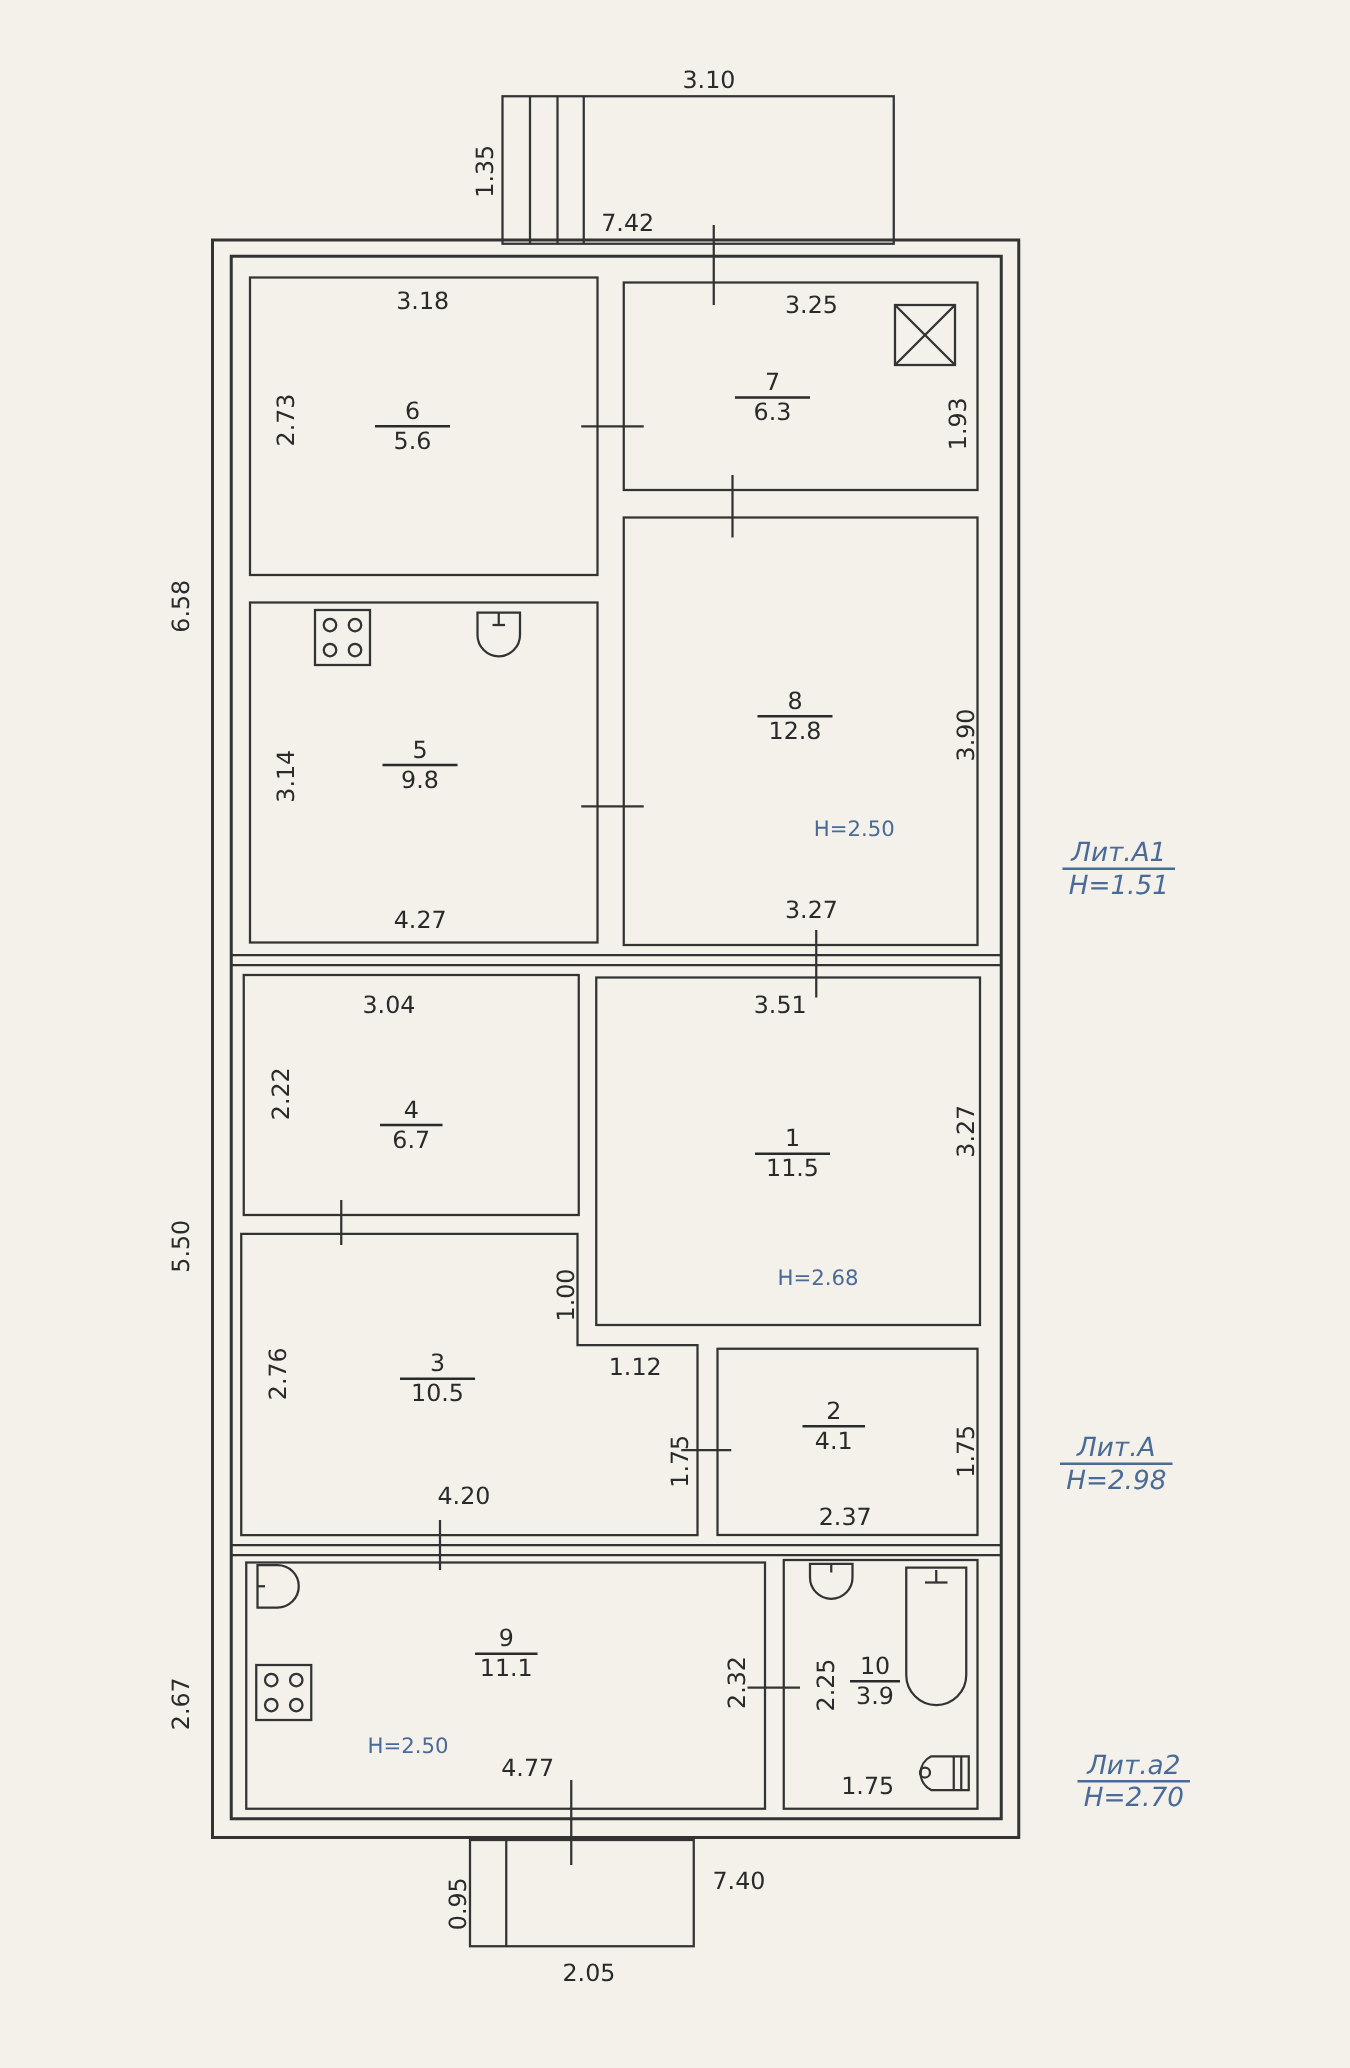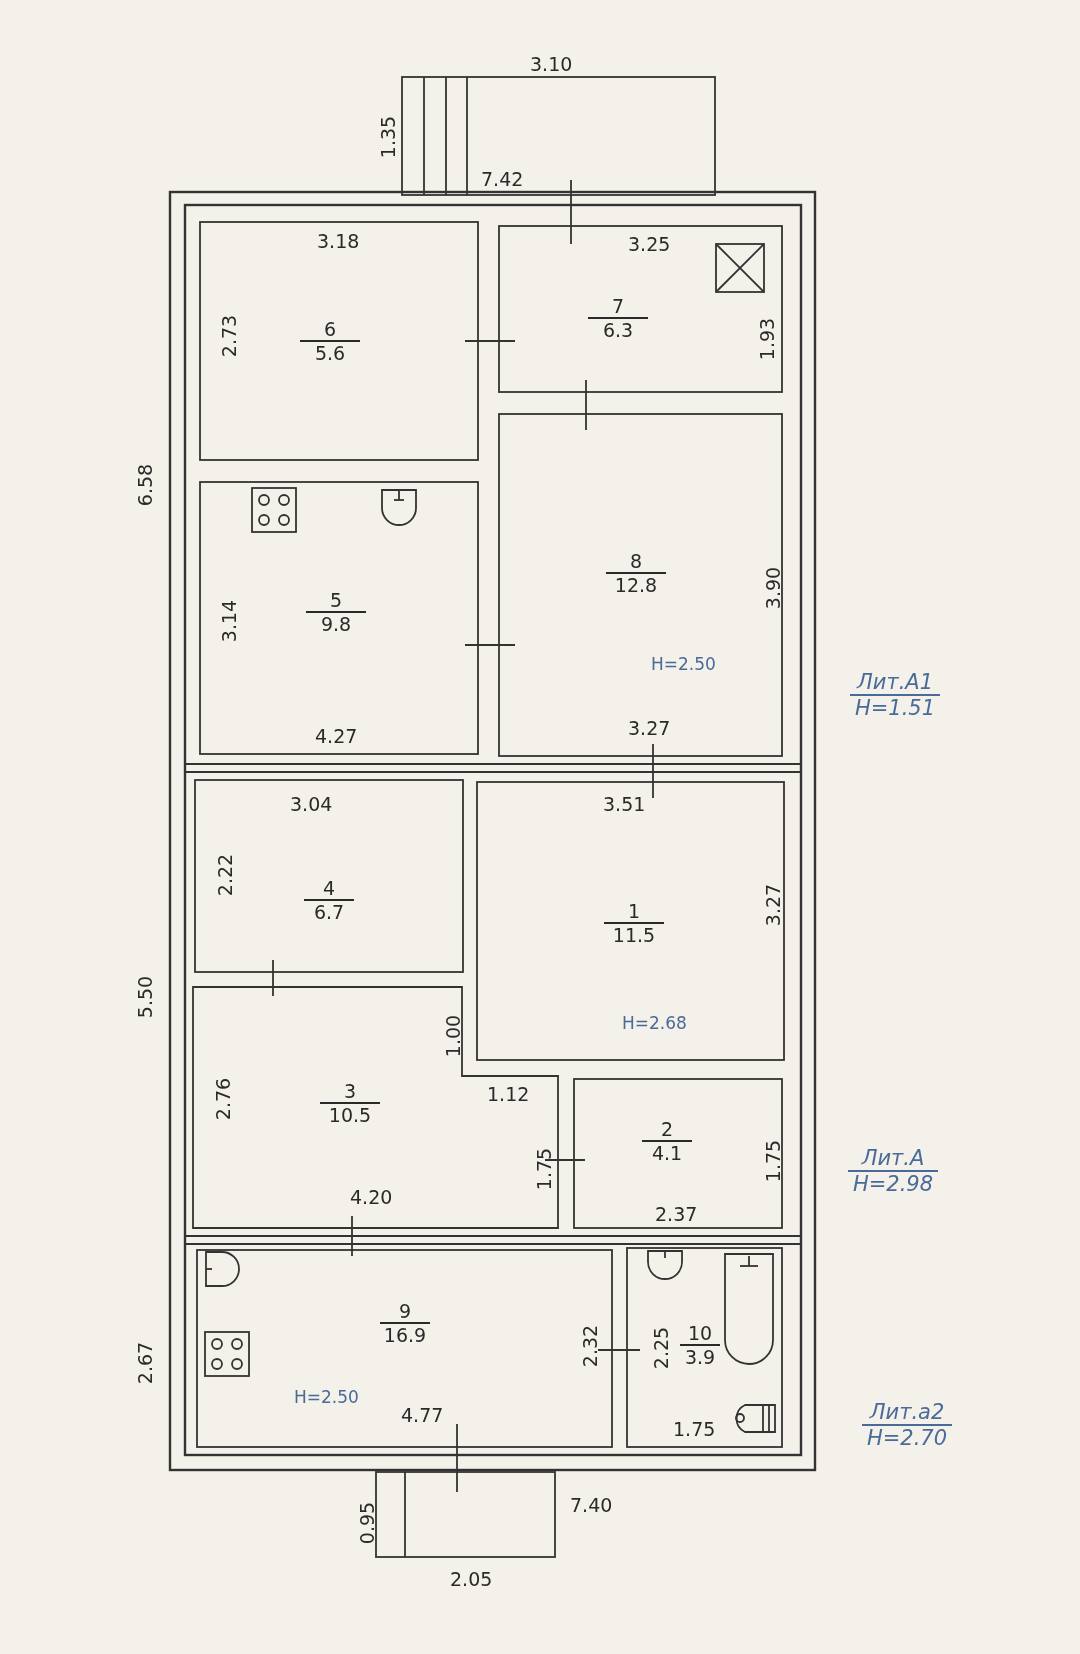--- a/index.html
+++ b/index.html
@@ -118,21 +118,21 @@
 <style>
   .lbl { position: absolute; font-family: "DejaVu Sans", sans-serif; font-size: 19px; color: #2a2a2a; white-space: nowrap; }
   .vert { transform: rotate(-90deg); transform-origin: center center; }
   .frac { position: absolute; text-align: center; font-family: "DejaVu Sans", sans-serif; font-size: 19px; color: #2a2a2a; line-height: 22px; }
   .frac .n { display: block; border-bottom: 2px solid #2a2a2a; padding: 0 4px; }
   .blue { color: #4a6b98; font-size: 17px; }
   .lit { position: absolute; font-family: "DejaVu Sans", sans-serif; color: #4a6b98; font-size: 21px; text-align: center; line-height: 24px; }
   .lit .n { display: block; border-bottom: 2px solid #4a6b98; font-style: italic; }
 </style>
 
-<span class="lbl" style="left:530px;top:53px">3.10</span>
+<span class="lbl" style="left:546px;top:53px">3.10</span>
 <span class="lbl vert" style="left:367px;top:126px">1.35</span>
 <span class="lbl" style="left:481px;top:168px">7.42</span>
 
 <span class="lbl vert" style="left:124px;top:474px">6.58</span>
 <span class="lbl vert" style="left:124px;top:986px">5.50</span>
 <span class="lbl vert" style="left:124px;top:1352px">2.67</span>
 
 <span class="lbl" style="left:317px;top:230px">3.18</span>
 <span class="lbl vert" style="left:208px;top:325px">2.73</span>
 <div class="frac" style="left:300px;top:318px;width:60px">
@@ -180,21 +180,21 @@
 <span class="lbl vert" style="left:523px;top:1158px">1.75</span>
 <span class="lbl" style="left:350px;top:1186px">4.20</span>
 
 <div class="frac" style="left:642px;top:1118px;width:50px">
   <span class="n">2</span><span>4.1</span>
 </div>
 <span class="lbl vert" style="left:752px;top:1150px">1.75</span>
 <span class="lbl" style="left:655px;top:1203px">2.37</span>
 
 <div class="frac" style="left:380px;top:1300px;width:50px">
-  <span class="n">9</span><span>16.9</span>
+  <span class="n">9</span><span>11.1</span>
 </div>
 <span class="lbl vert" style="left:569px;top:1335px">2.32</span>
 <span class="lbl blue" style="left:294px;top:1387px">H=2.50</span>
 <span class="lbl" style="left:401px;top:1404px">4.77</span>
 
 <span class="lbl vert" style="left:640px;top:1337px">2.25</span>
 <div class="frac" style="left:680px;top:1322px;width:40px">
   <span class="n">10</span><span>3.9</span>
 </div>
 <span class="lbl" style="left:673px;top:1418px">1.75</span>

